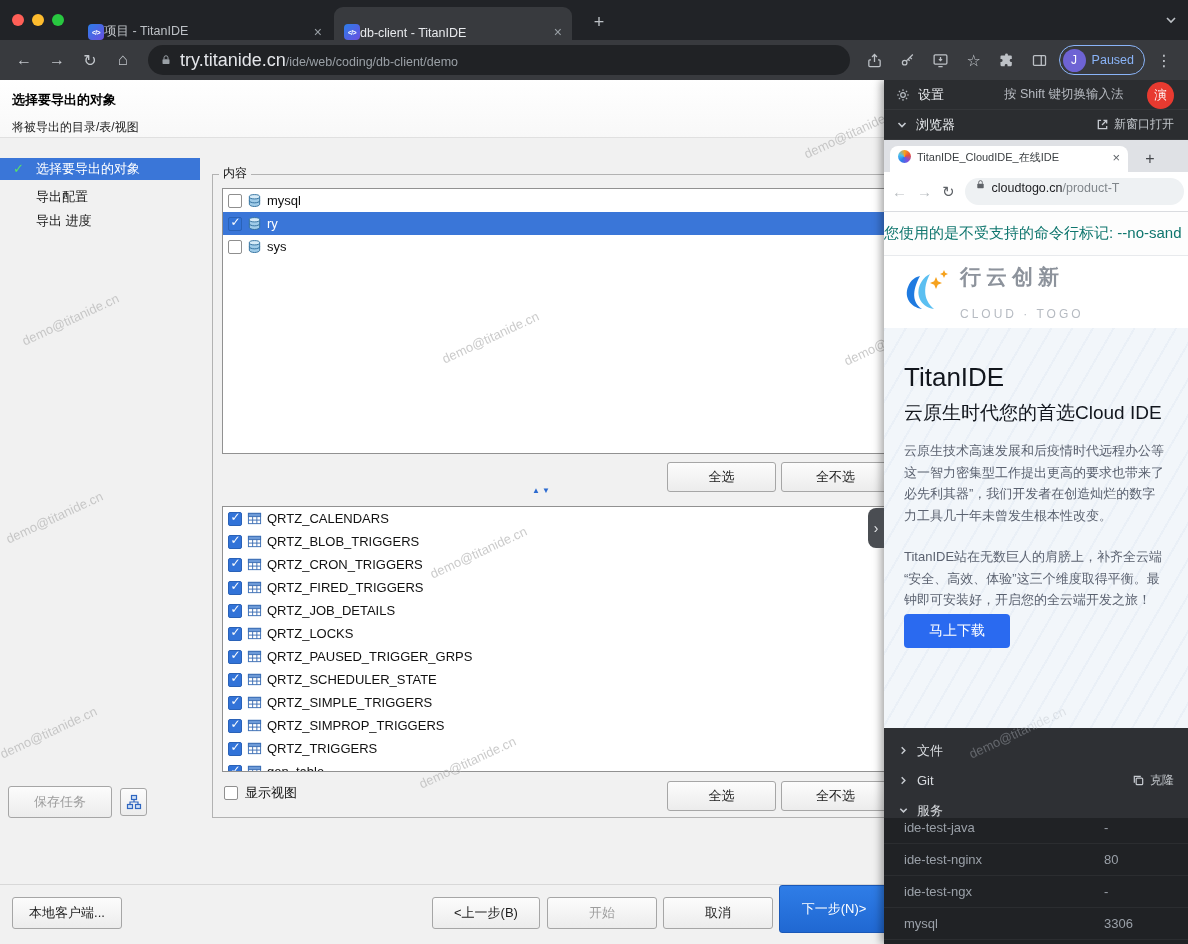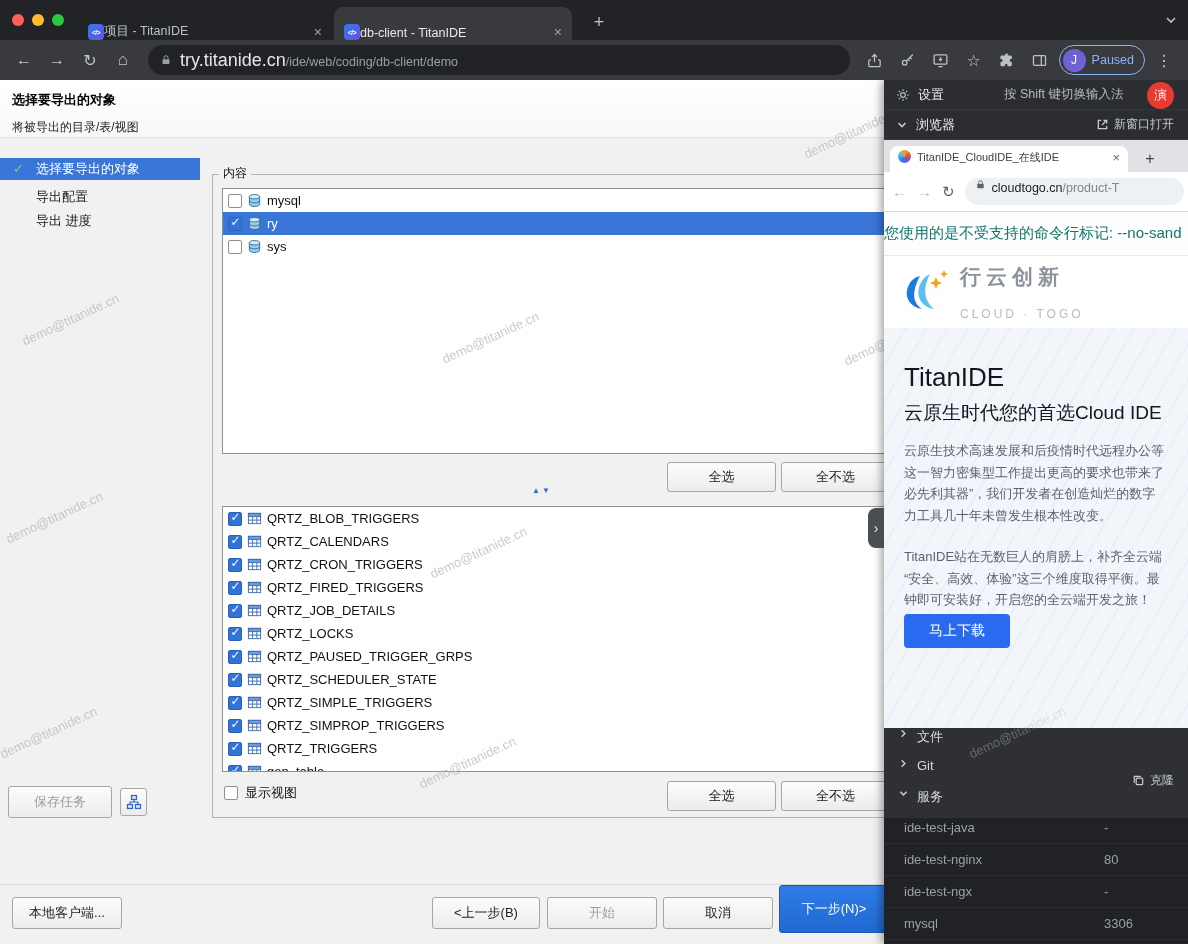--- a/index.html
+++ b/index.html
@@ -88,21 +88,21 @@
   .sp-logo{position:absolute;top:176px;left:0;width:100%;height:72px;background:#fff;display:flex;align-items:center;padding-left:16px;gap:8px}
   .brand-name{font-size:21px;color:#8d939c;font-weight:bold;letter-spacing:5px;white-space:nowrap}
   .brand-sub{font-size:12px;color:#b6bbc2;letter-spacing:3px;margin-top:16px;white-space:nowrap}
   .sp-hero{position:absolute;top:248px;left:0;width:100%;height:400px;background:#f2f6fa;overflow:hidden}
   .sp-hero::before{content:"";position:absolute;inset:0;background:repeating-linear-gradient(120deg,rgba(185,202,226,.14) 0 2px,transparent 2px 18px)}
   .hero-title{position:absolute;left:20px;top:34px;font-size:26px;font-weight:normal;color:#12161d}
   .hero-sub{position:absolute;left:20px;top:72px;font-size:19px;color:#12161d;white-space:nowrap}
   .hero-p{position:absolute;left:20px;width:300px}
   .hline{font-size:13px;line-height:21.5px;color:#5b6270;white-space:nowrap}
   .download-btn{position:absolute;left:20px;top:286px;width:106px;height:34px;background:#2a6af0;color:#fff;border:none;border-radius:4px;font-size:14px;font-family:inherit}
-  .sp-section{position:absolute;left:0;width:100%;height:46px;background:#2e3034;border-bottom:1px solid #202225;display:flex;gap:8px;padding:0 14px;color:#d8dbdf;font-size:13px}
+  .sp-section{position:absolute;left:0;width:100%;height:46px;background:#2e3034;border-bottom:1px solid #202225;display:flex;align-items:center;gap:8px;padding:0 14px;color:#d8dbdf;font-size:13px}
   .sp-table{position:absolute;top:738px;left:0;width:100%;height:126px;background:#202225;overflow:hidden}
   .svc-row{height:32px;display:flex;align-items:center;padding:0 14px 0 20px;border-bottom:1px solid rgba(255,255,255,.05)}
   .svc-row:first-child{margin-top:-6px}
   .svc-name{font-size:13px;color:#9aa0a8;flex:0 0 200px;white-space:nowrap}
   .svc-port{font-size:13px;color:#9aa0a8;white-space:nowrap}
   .collapse-handle{position:absolute;left:868px;top:428px;width:16px;height:40px;background:#4a4d52;border-radius:8px 0 0 8px;z-index:30;color:#e8eaed;display:flex;align-items:center;justify-content:center;font-size:14px}
 </style>
 </head>
 <body>
 
@@ -231,30 +231,30 @@
       <div class="sash">▲▼</div>
 
       <div class="list list-bottom">
           <div class="list-row">
             <span class="cb checked"></span>
             <svg class="ric" width="15" height="15" viewBox="0 0 16 16">
               <rect x="1.5" y="2.5" width="13" height="11" fill="#fff" stroke="#3c6eb4"></rect>
               <rect x="1.5" y="2.5" width="13" height="3.5" fill="#6e9bd8" stroke="#3c6eb4"></rect>
               <path d="M1.5 9.7 h13 M6 6 v7.5 M10.5 6 v7.5" stroke="#3c6eb4" fill="none"></path>
             </svg>
+            <span class="row-label">QRTZ_CALENDARS</span>
+          </div>
+          <div class="list-row">
+            <span class="cb checked"></span>
+            <svg class="ric" width="15" height="15" viewBox="0 0 16 16">
+              <rect x="1.5" y="2.5" width="13" height="11" fill="#fff" stroke="#3c6eb4"></rect>
+              <rect x="1.5" y="2.5" width="13" height="3.5" fill="#6e9bd8" stroke="#3c6eb4"></rect>
+              <path d="M1.5 9.7 h13 M6 6 v7.5 M10.5 6 v7.5" stroke="#3c6eb4" fill="none"></path>
+            </svg>
             <span class="row-label">QRTZ_BLOB_TRIGGERS</span>
-          </div>
-          <div class="list-row">
-            <span class="cb checked"></span>
-            <svg class="ric" width="15" height="15" viewBox="0 0 16 16">
-              <rect x="1.5" y="2.5" width="13" height="11" fill="#fff" stroke="#3c6eb4"></rect>
-              <rect x="1.5" y="2.5" width="13" height="3.5" fill="#6e9bd8" stroke="#3c6eb4"></rect>
-              <path d="M1.5 9.7 h13 M6 6 v7.5 M10.5 6 v7.5" stroke="#3c6eb4" fill="none"></path>
-            </svg>
-            <span class="row-label">QRTZ_CALENDARS</span>
           </div>
           <div class="list-row">
             <span class="cb checked"></span>
             <svg class="ric" width="15" height="15" viewBox="0 0 16 16">
               <rect x="1.5" y="2.5" width="13" height="11" fill="#fff" stroke="#3c6eb4"></rect>
               <rect x="1.5" y="2.5" width="13" height="3.5" fill="#6e9bd8" stroke="#3c6eb4"></rect>
               <path d="M1.5 9.7 h13 M6 6 v7.5 M10.5 6 v7.5" stroke="#3c6eb4" fill="none"></path>
             </svg>
             <span class="row-label">QRTZ_CRON_TRIGGERS</span>
           </div>

